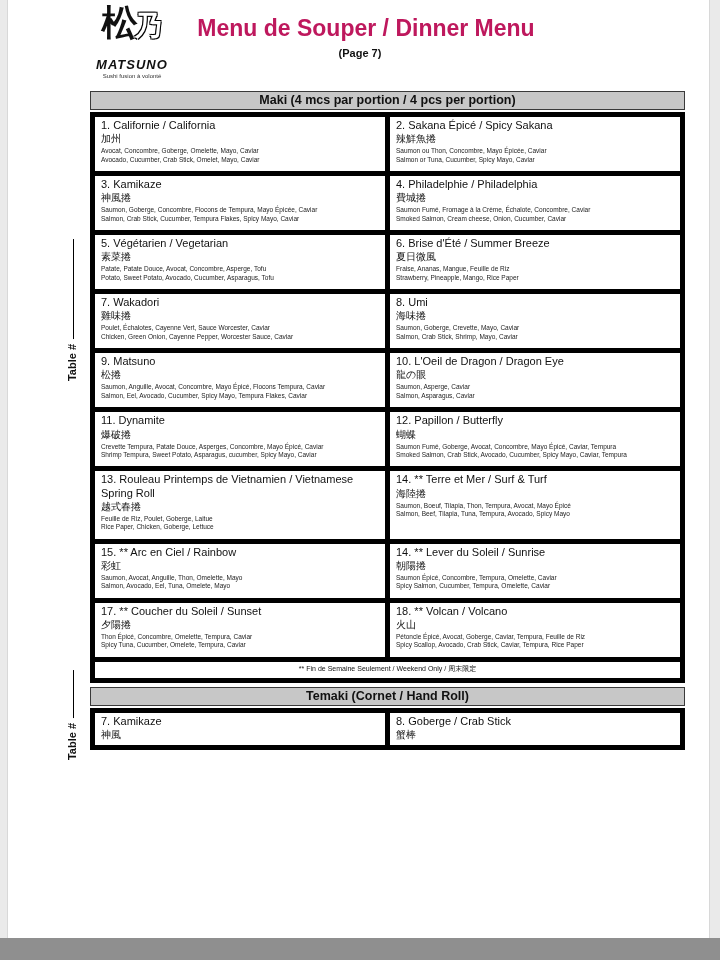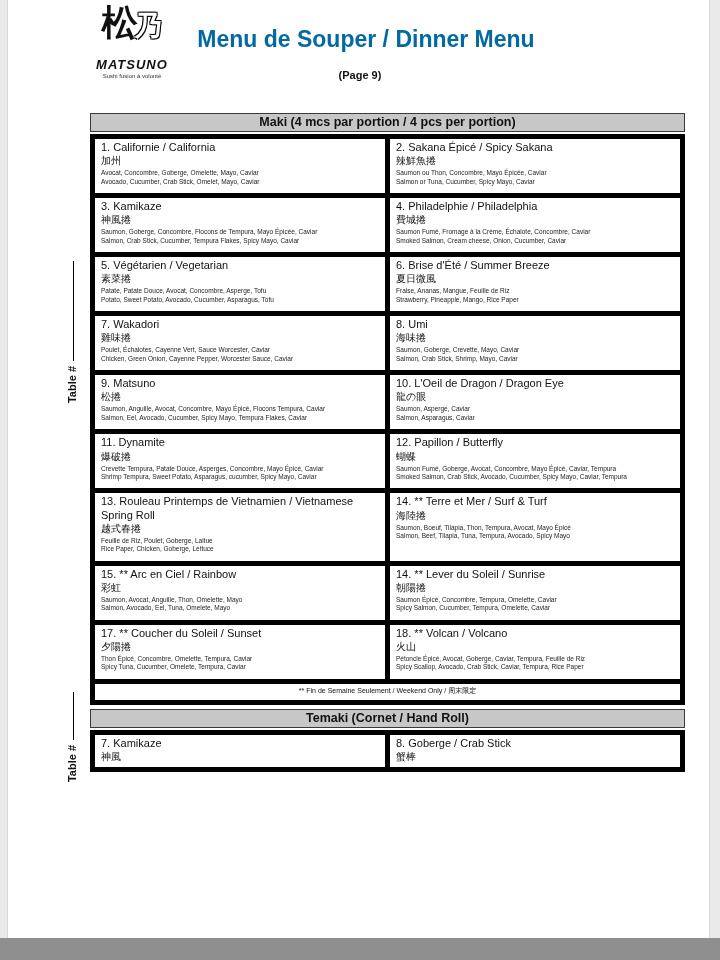--- a/index.html
+++ b/index.html
@@ -14,21 +14,21 @@
   .bottom-bar { position:absolute; left:0; bottom:0; width:720px; height:22px; background:#8f8f8f; }
 
   .logo { position:absolute; left:90px; top:4px; width:84px; text-align:center; line-height:1; }
   .logo-kanji { font-family:"DejaVu Serif", serif; font-weight:bold; font-size:36px; }
   .logo-kanji .outline { color:#fff; font-size:28px; margin-left:-3px;
     text-shadow:-1px -1px 0 #000, 1px -1px 0 #000, -1px 1px 0 #000, 1px 1px 0 #000; }
   .logo-name { font-size:13px; font-weight:bold; font-style:italic; letter-spacing:1px; margin-top:18px; }
   .logo-tagline { font-size:6px; color:#333; margin-top:2px; }
 
   .header-area { text-align:center; padding-top:10px; }
-  h1.title { margin:16px; font-size:23px; font-weight:bold; color:#0369a1;padding-left:12px; }
+  h1.title { margin:5px; font-size:23px; font-weight:bold; color:#be185d;padding-left:12px; }
   .subtitle { font-size:11px; font-weight:bold; margin-top:2px; }
 
   .section { position:relative; margin-left:90px; width:595px;border-radius:18px; }
   .section.maki { margin-top:32px; }
   .section.temaki { margin-top:4px; }
 
   .sec-header { background:#c7c7c7; border:1px solid #3a3a3a; font-weight:bold; font-size:12.5px;
     text-align:center; padding:1px 0 2px; margin-bottom:2px; }
 
   table.menu { width:100%; border-collapse:collapse; border:1px solid #3a3a3a; }
@@ -58,21 +58,21 @@
   <div class="bottom-bar"></div>
 
   <div class="logo">
     <div class="logo-kanji"><span>松</span><span class="outline">乃</span></div>
     <div class="logo-name">MATSUNO</div>
     <div class="logo-tagline">Sushi fusion à volonté</div>
   </div>
 
   <div class="header-area">
     <h1 class="title">Menu de Souper / Dinner Menu</h1>
-    <div class="subtitle">(Page 9)</div>
+    <div class="subtitle">(Page 7)</div>
   </div>
 
   <div class="section maki">
     <div class="vlabel"><span>Table #</span><span class="blank blank-long"></span></div>
     <div class="sec-header">Maki (4 mcs par portion / 4 pcs per portion)</div>
     <table class="menu maki-t">
       <tbody>
         <tr>
           <td class="cell">
             <div class="t">1. Californie / California</div>

